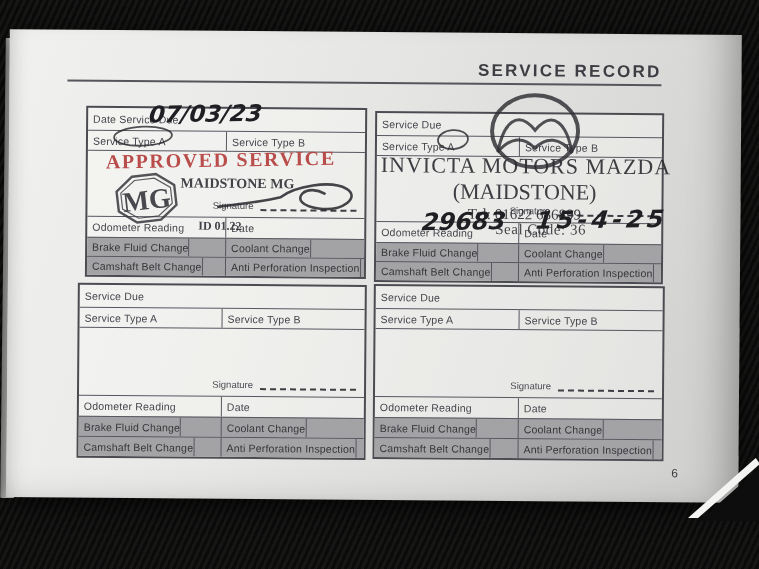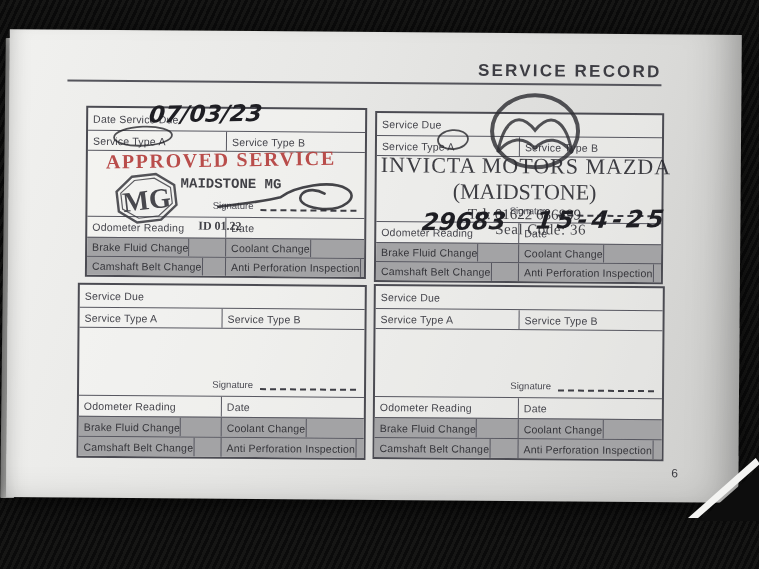--- a/index.html
+++ b/index.html
@@ -85,21 +85,21 @@
   .overlay { position:absolute; pointer-events:none; z-index:5; }
   .hw {
     font-family:"DejaVu Sans", sans-serif; font-style:italic; font-weight:bold;
     color:#1e1e23; transform:skewX(-7deg) rotate(-1.2deg); white-space:nowrap;
   }
   .red-stamp {
     color:#b5413f; font-family:"Liberation Serif", serif; font-weight:bold;
     font-size:20px; letter-spacing:1.6px; transform:rotate(-1.4deg);
     opacity:.93; white-space:nowrap;
   }
-  .mg-block { font-family:Liberation Mono, monospace; font-weight:bold;
+  .mg-block { font-family:Liberation Serif, serif; font-weight:bold;
     font-size:12.5px; line-height:14.5px; color:#2f2f35; opacity:.9; white-space:nowrap; }
   .mg-id { font-family:"Liberation Serif", serif; font-weight:bold;
     font-size:12px; color:#2f2f35; opacity:.9; }
   .mazda-line { font-family:"Liberation Serif", serif; color:#2b2b31;
     text-align:center; opacity:.9; white-space:nowrap; width:288px; }
   .mz-1 { font-size:22px; letter-spacing:1px; }
   .mz-2 { font-size:22px; }
   .mz-3 { font-size:15px; }
   .mz-seal { font-family:"Liberation Serif", serif; font-size:15px;
     color:#2b2b31; opacity:.85; letter-spacing:.5px; white-space:nowrap; }

